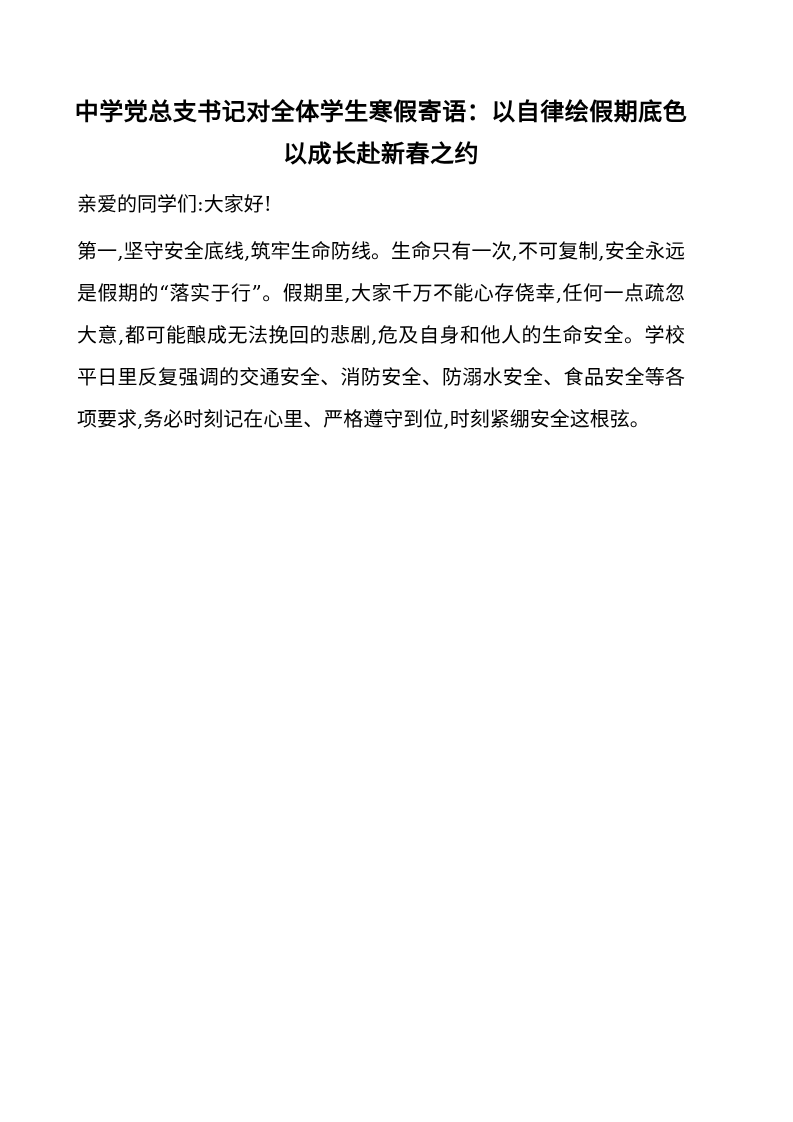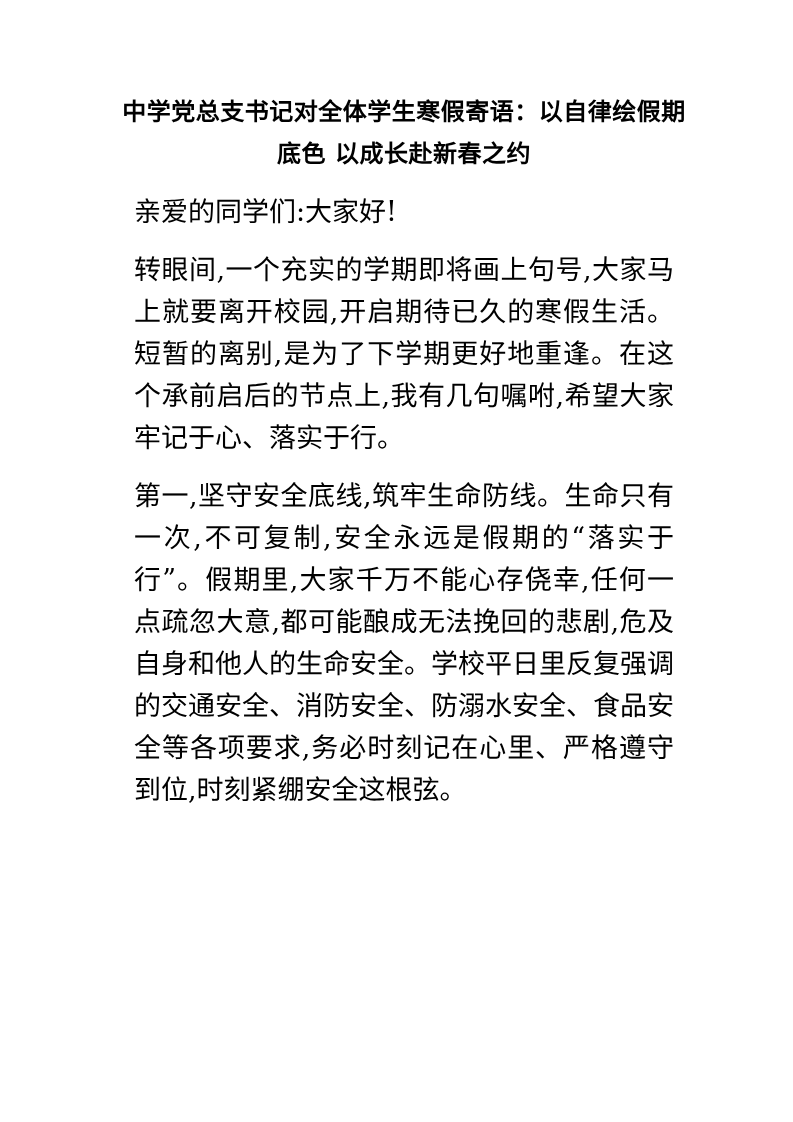--- a/index.html
+++ b/index.html
@@ -9,48 +9,47 @@
     }
     .doc-page {
       position: relative;
       width: 793px;
       height: 1122px;
       margin: 0 auto;
       background: #ffffff;
       color: #000000;
       overflow: hidden;
       box-sizing: border-box;
-      padding: 91px 103px 0 118px;
+      padding: 91px 103px 0 72px;
       font-family: "DejaVu Serif", serif;
     }
     .doc-title {
       margin: 0 0 8px 0;
       font-size: 24px;
       font-weight: bold;
       line-height: 42px;
       text-align: center;
       letter-spacing: 0.5px;
       color: #000000;
     }
     .doc-paragraph {
-      margin: 16px;
-      font-size: 27px;
+      margin: 5px;
+      font-size: 20px;
       line-height: 42px;
       text-align: justify;
       text-justify: inter-ideograph;
       color: #000000;
       word-break: break-all;
     }
   </style>
 </head>
 <body>
 
 <div class="doc-page">
   <h1 class="doc-title">中学党总支书记对全体学生寒假寄语：以自律绘假期底色 以成长赴新春之约</h1>
 
   <p class="doc-paragraph">亲爱的同学们:大家好!</p>
 
-  <p class="doc-paragraph">转眼间,一个充实的学期即将画上句号,大家马上就要离开校园,开启期待已久的寒假生活。短暂的离别,是为了下学期更好地重逢。在这个承前启后的节点上,我有几句嘱咐,希望大家牢记于心、落实于行。</p>
 
   <p class="doc-paragraph">第一,坚守安全底线,筑牢生命防线。生命只有一次,不可复制,安全永远是假期的“落实于行”。假期里,大家千万不能心存侥幸,任何一点疏忽大意,都可能酿成无法挽回的悲剧,危及自身和他人的生命安全。学校平日里反复强调的交通安全、消防安全、防溺水安全、食品安全等各项要求,务必时刻记在心里、严格遵守到位,时刻紧绷安全这根弦。</p>
 
 
 </div>
 
 </body></html>

